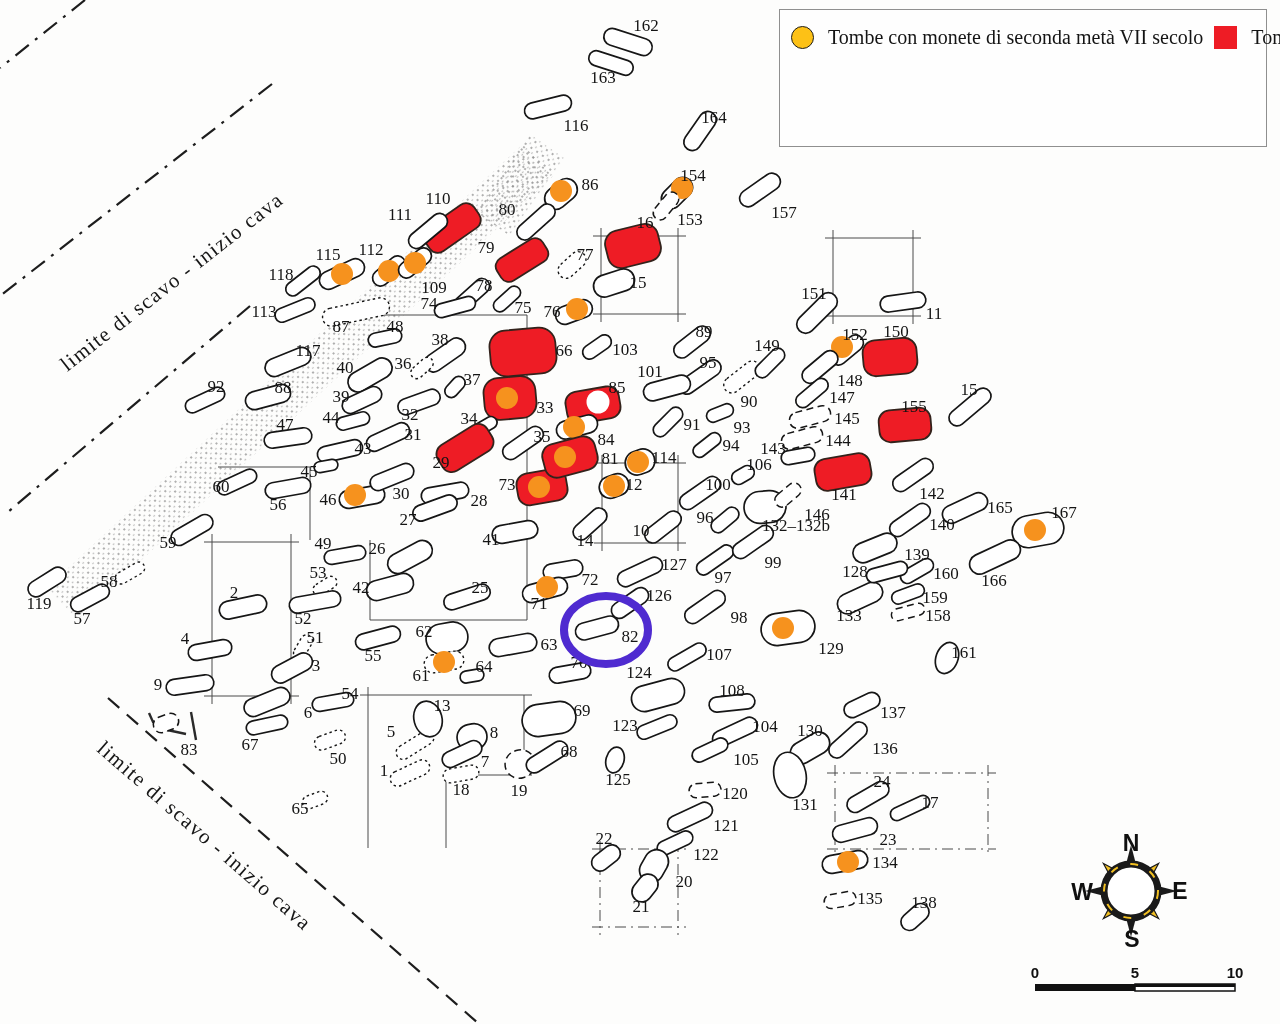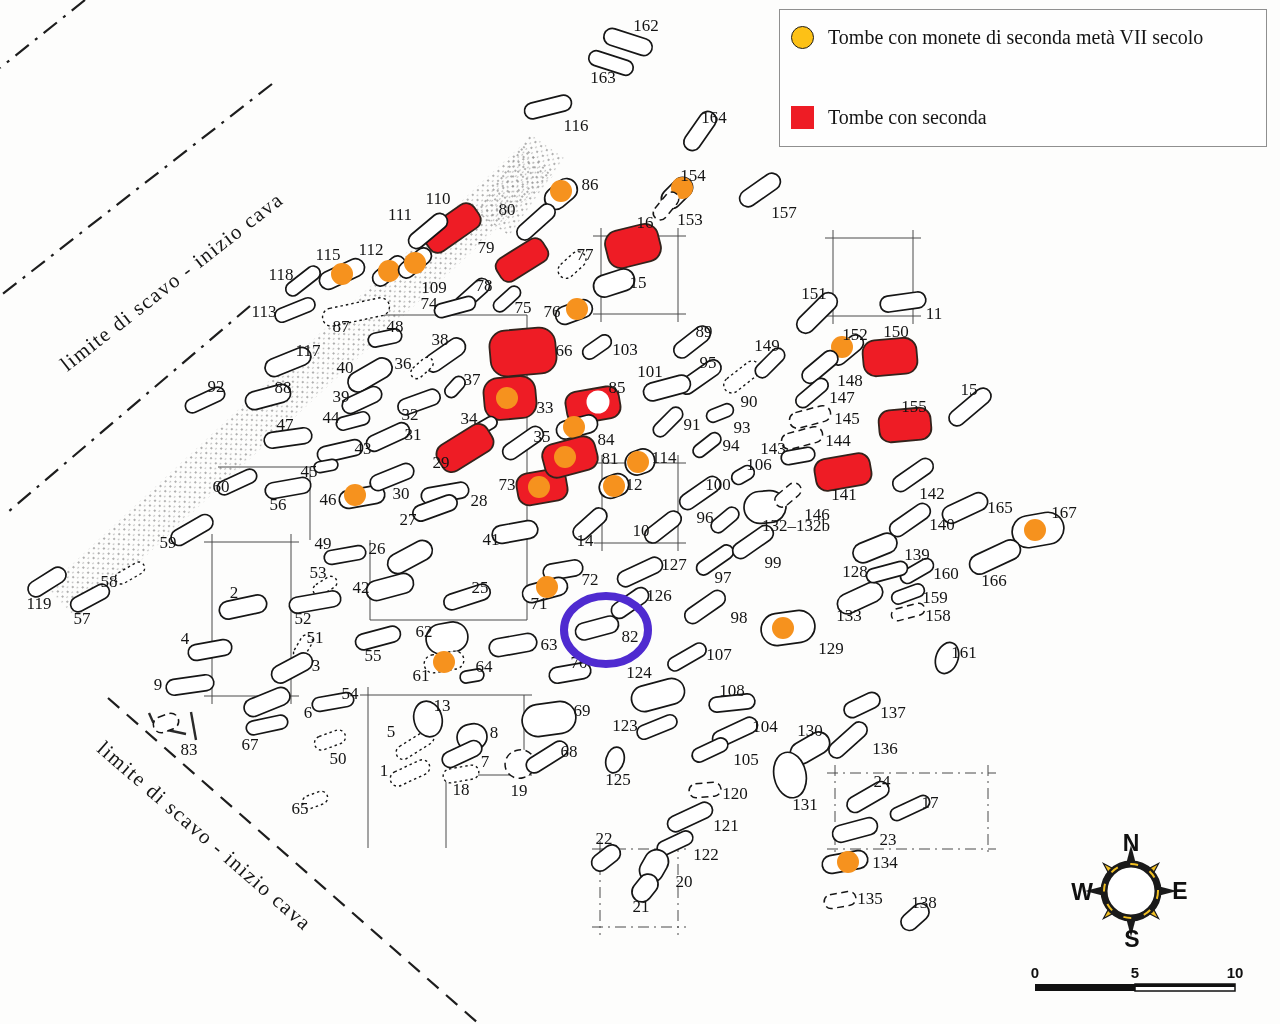--- a/index.html
+++ b/index.html
@@ -16,21 +16,21 @@
   .tdot{stroke-dasharray:2.5 3;stroke-width:1.4;}
   .tdash{stroke-dasharray:7 4.5;stroke-width:1.5;}
   .wdot{fill:#ffffff;}
   .tlabel{font:17px "Liberation Serif", serif;fill:#141414;text-anchor:middle;}
   .btext{font:21px "Liberation Serif", serif;fill:#161616;text-anchor:middle;letter-spacing:1.5px;}
   .mark{stroke:#2a2a2a;stroke-width:2.4;fill:none;}
   .cletter{font:bold 23px "Liberation Sans", sans-serif;fill:#101010;text-anchor:middle;}
   .slabel{font:bold 15px "Liberation Sans", sans-serif;fill:#101010;text-anchor:middle;}
   
   .legend{position:absolute;left:779px;top:9px;width:488px;height:138px;background:#fefefe;
-          border:1.5px solid #8f8f8f;box-sizing:border-box;display:flex;flex-direction:column;
+          border:1.5px solid #8f8f8f;box-sizing:border-box;display:flex;
           justify-content:space-between;padding:10px 0 12px 0;}
   .lrow{display:flex;align-items:center;padding-left:11px;height:34px;}
   .lswatch{flex:0 0 auto;width:23px;height:23px;margin-right:14px;box-sizing:border-box;}
   .circ{border:1.7px solid #1d1d1d;border-radius:50%;}
   .sq{border:none;}
   .ltext{font:20px "Liberation Serif", serif;color:#141414;white-space:nowrap;}
 </style>
 </head>
 <body>
 

